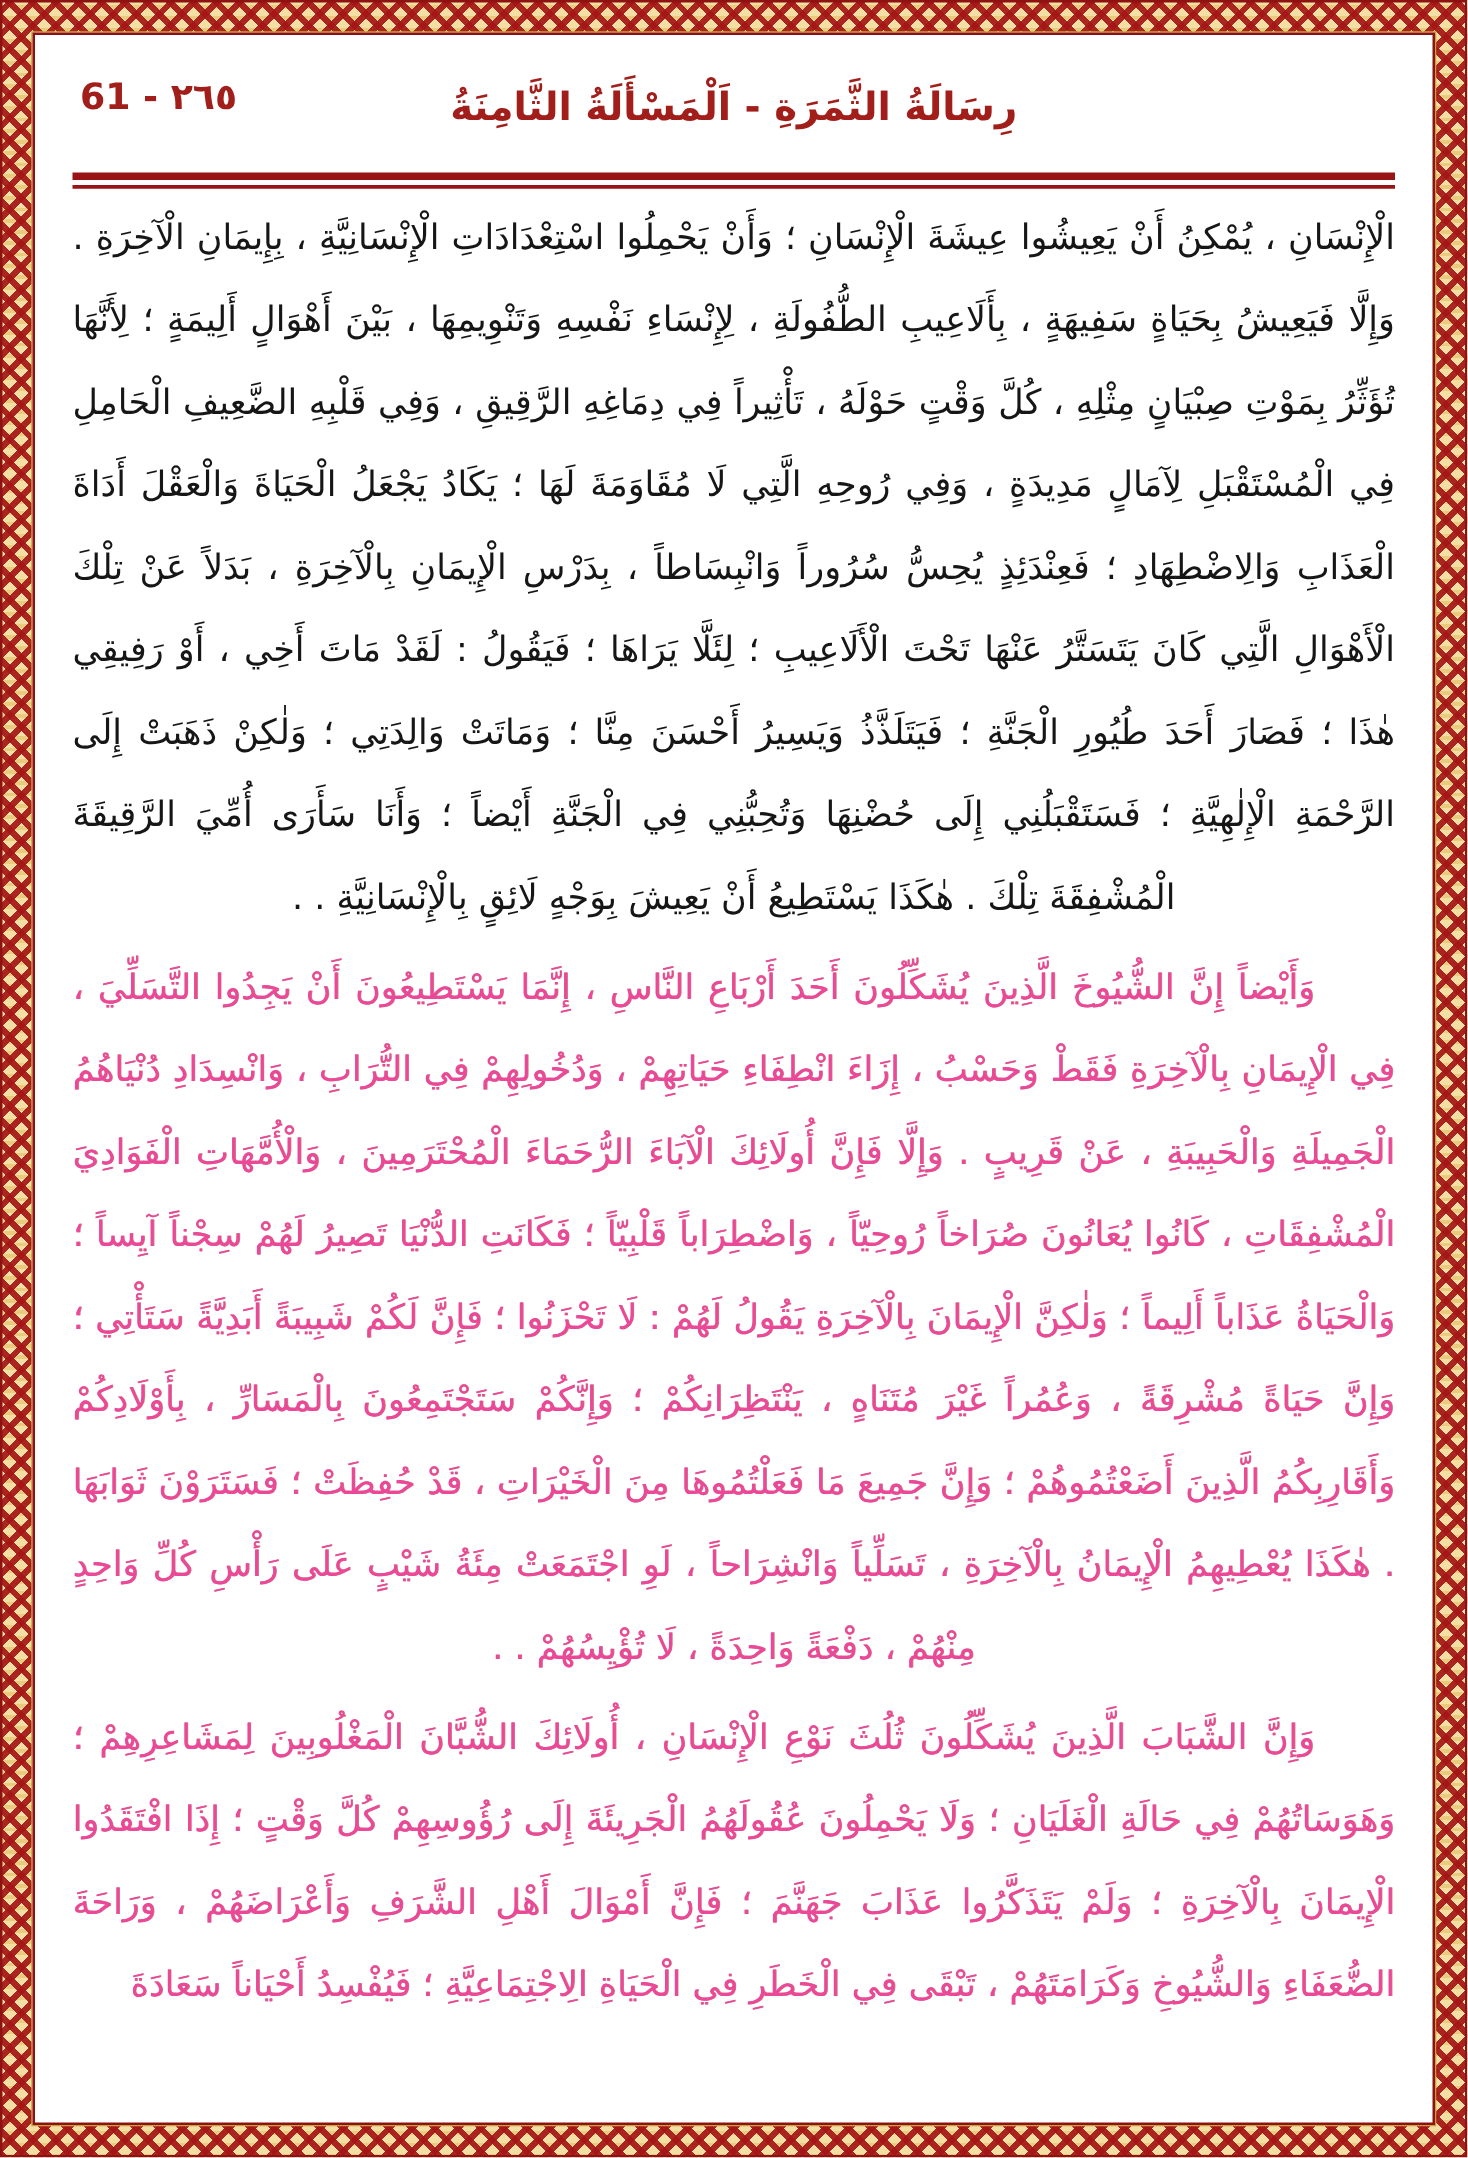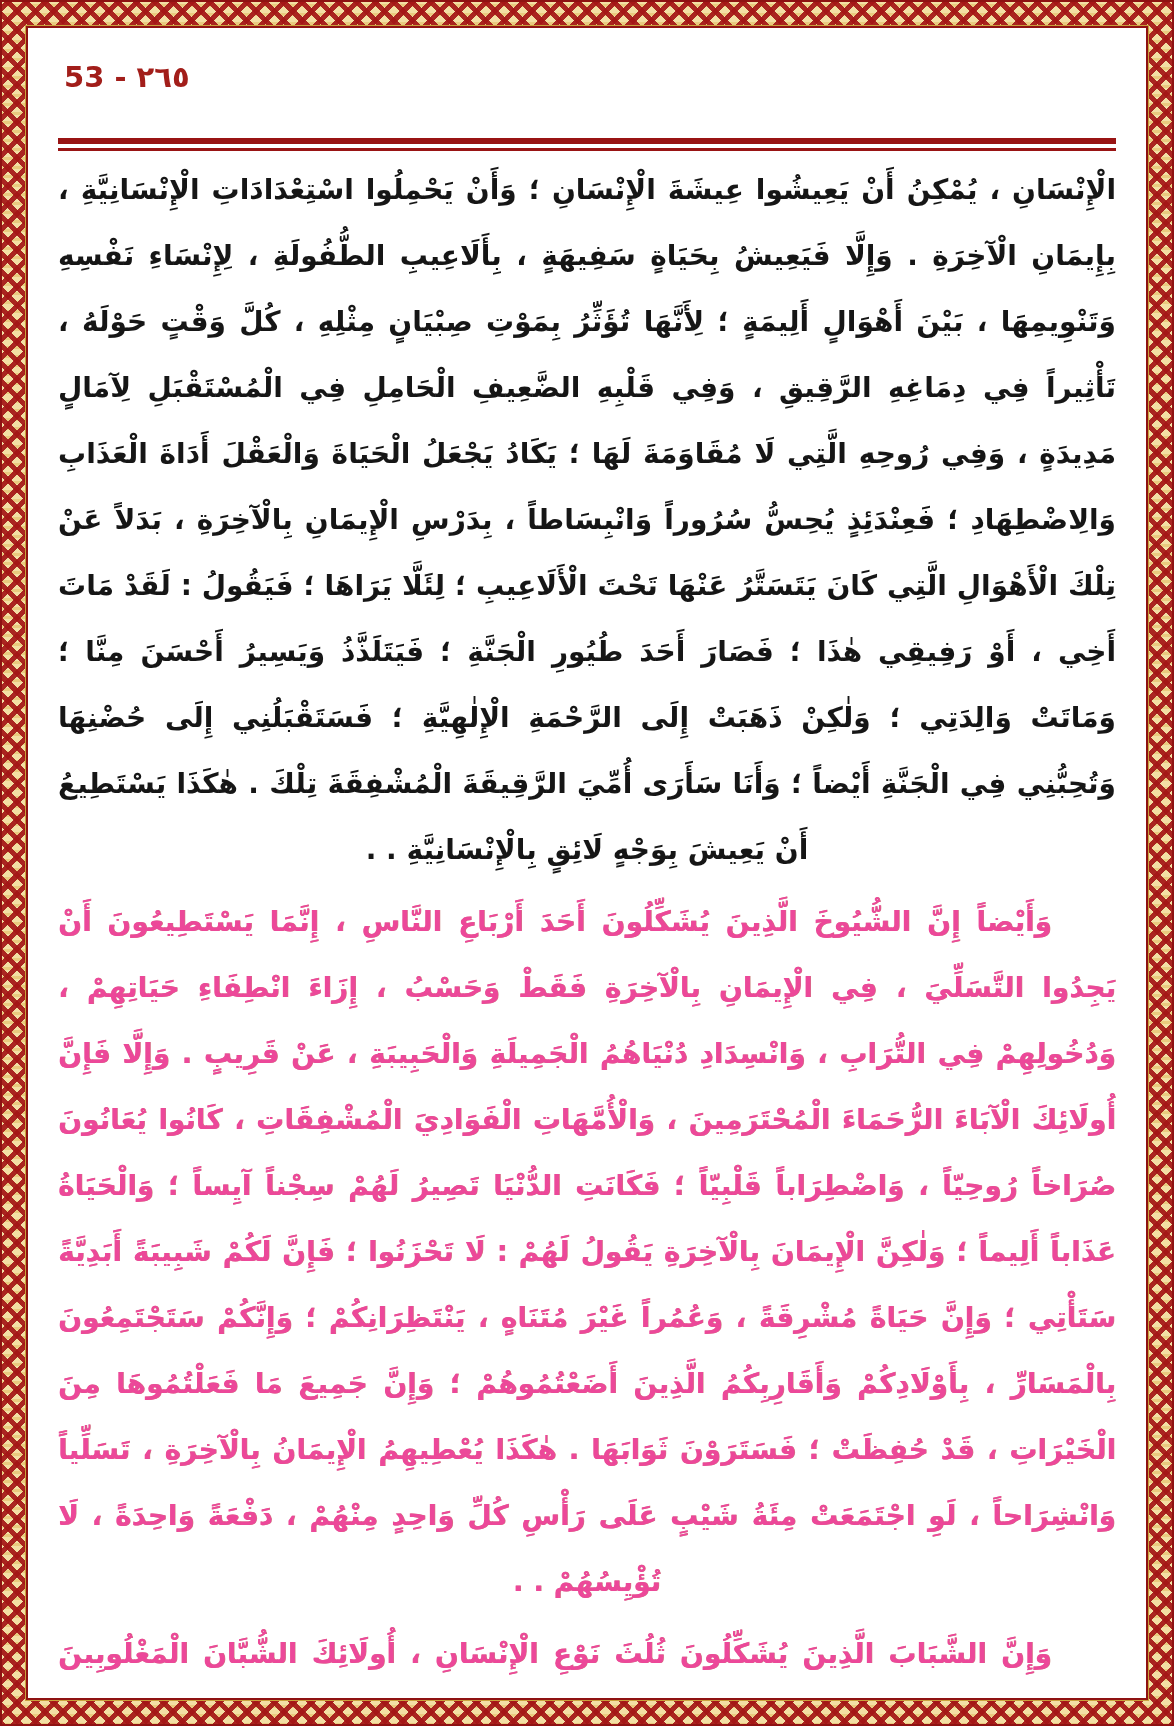--- a/index.html
+++ b/index.html
@@ -64,21 +64,21 @@
     margin: 10px 0 4px 0;
   }
   .divider .thick { height: 6px; background: #991414; }
   .divider .gap   { height: 4px; background: transparent; }
   .divider .thin  { height: 3px; background: #991414; }
 
   .body-text { margin-top: 6px; }
   .para {
     margin: 6px 0;
     font-size: 28px;
-    font-weight: bold;
+    font-weight: normal;
     line-height: 66px;
     text-align: justify;
     direction: rtl;
   }
   .para.center-last { text-align-last: center; }
   .para.black { color: #161616; }
   .para.red {
     color: #ec4899;
     text-shadow: 0.5px 0 0 rgba(161,26,18,0.55);
   }
@@ -86,21 +86,22 @@
 </style>
 </head>
 <body>
 
 <div class="page">
   <div class="ornament"></div>
 
   <div class="sheet">
 
     <div class="header">
-      <div class="page-number">53 - ٢٦٥</div>
+      <div class="page-number">61 - ٢٦٥</div>
+      <div class="page-title">رِسَالَةُ الثَّمَرَةِ - اَلْمَسْأَلَةُ الثَّامِنَةُ</div>
     </div>
 
     <div class="divider">
       <div class="thick"></div>
       <div class="gap"></div>
       <div class="thin"></div>
     </div>
 
     <div class="body-text">
       <p class="para black center-last">الْإِنْسَانِ ، يُمْكِنُ أَنْ يَعِيشُوا عِيشَةَ الْإِنْسَانِ ؛ وَأَنْ يَحْمِلُوا اسْتِعْدَادَاتِ الْإِنْسَانِيَّةِ ، بِإِيمَانِ الْآخِرَةِ . وَإِلَّا فَيَعِيشُ بِحَيَاةٍ سَفِيهَةٍ ، بِأَلَاعِيبِ الطُّفُولَةِ ، لِإِنْسَاءِ نَفْسِهِ وَتَنْوِيمِهَا ، بَيْنَ أَهْوَالٍ أَلِيمَةٍ ؛ لِأَنَّهَا تُؤَثِّرُ بِمَوْتِ صِبْيَانٍ مِثْلِهِ ، كُلَّ وَقْتٍ حَوْلَهُ ، تَأْثِيراً فِي دِمَاغِهِ الرَّقِيقِ ، وَفِي قَلْبِهِ الضَّعِيفِ الْحَامِلِ فِي الْمُسْتَقْبَلِ لِآمَالٍ مَدِيدَةٍ ، وَفِي رُوحِهِ الَّتِي لَا مُقَاوَمَةَ لَهَا ؛ يَكَادُ يَجْعَلُ الْحَيَاةَ وَالْعَقْلَ أَدَاةَ الْعَذَابِ وَالِاضْطِهَادِ ؛ فَعِنْدَئِذٍ يُحِسُّ سُرُوراً وَانْبِسَاطاً ، بِدَرْسِ الْإِيمَانِ بِالْآخِرَةِ ، بَدَلاً عَنْ تِلْكَ الْأَهْوَالِ الَّتِي كَانَ يَتَسَتَّرُ عَنْهَا تَحْتَ الْأَلَاعِيبِ ؛ لِئَلَّا يَرَاهَا ؛ فَيَقُولُ : لَقَدْ مَاتَ أَخِي ، أَوْ رَفِيقِي هٰذَا ؛ فَصَارَ أَحَدَ طُيُورِ الْجَنَّةِ ؛ فَيَتَلَذَّذُ وَيَسِيرُ أَحْسَنَ مِنَّا ؛ وَمَاتَتْ وَالِدَتِي ؛ وَلٰكِنْ ذَهَبَتْ إِلَى الرَّحْمَةِ الْإِلٰهِيَّةِ ؛ فَسَتَقْبَلُنِي إِلَى حُضْنِهَا وَتُحِبُّنِي فِي الْجَنَّةِ أَيْضاً ؛ وَأَنَا سَأَرَى أُمِّيَ الرَّقِيقَةَ الْمُشْفِقَةَ تِلْكَ . هٰكَذَا يَسْتَطِيعُ أَنْ يَعِيشَ بِوَجْهٍ لَائِقٍ بِالْإِنْسَانِيَّةِ . .</p>

